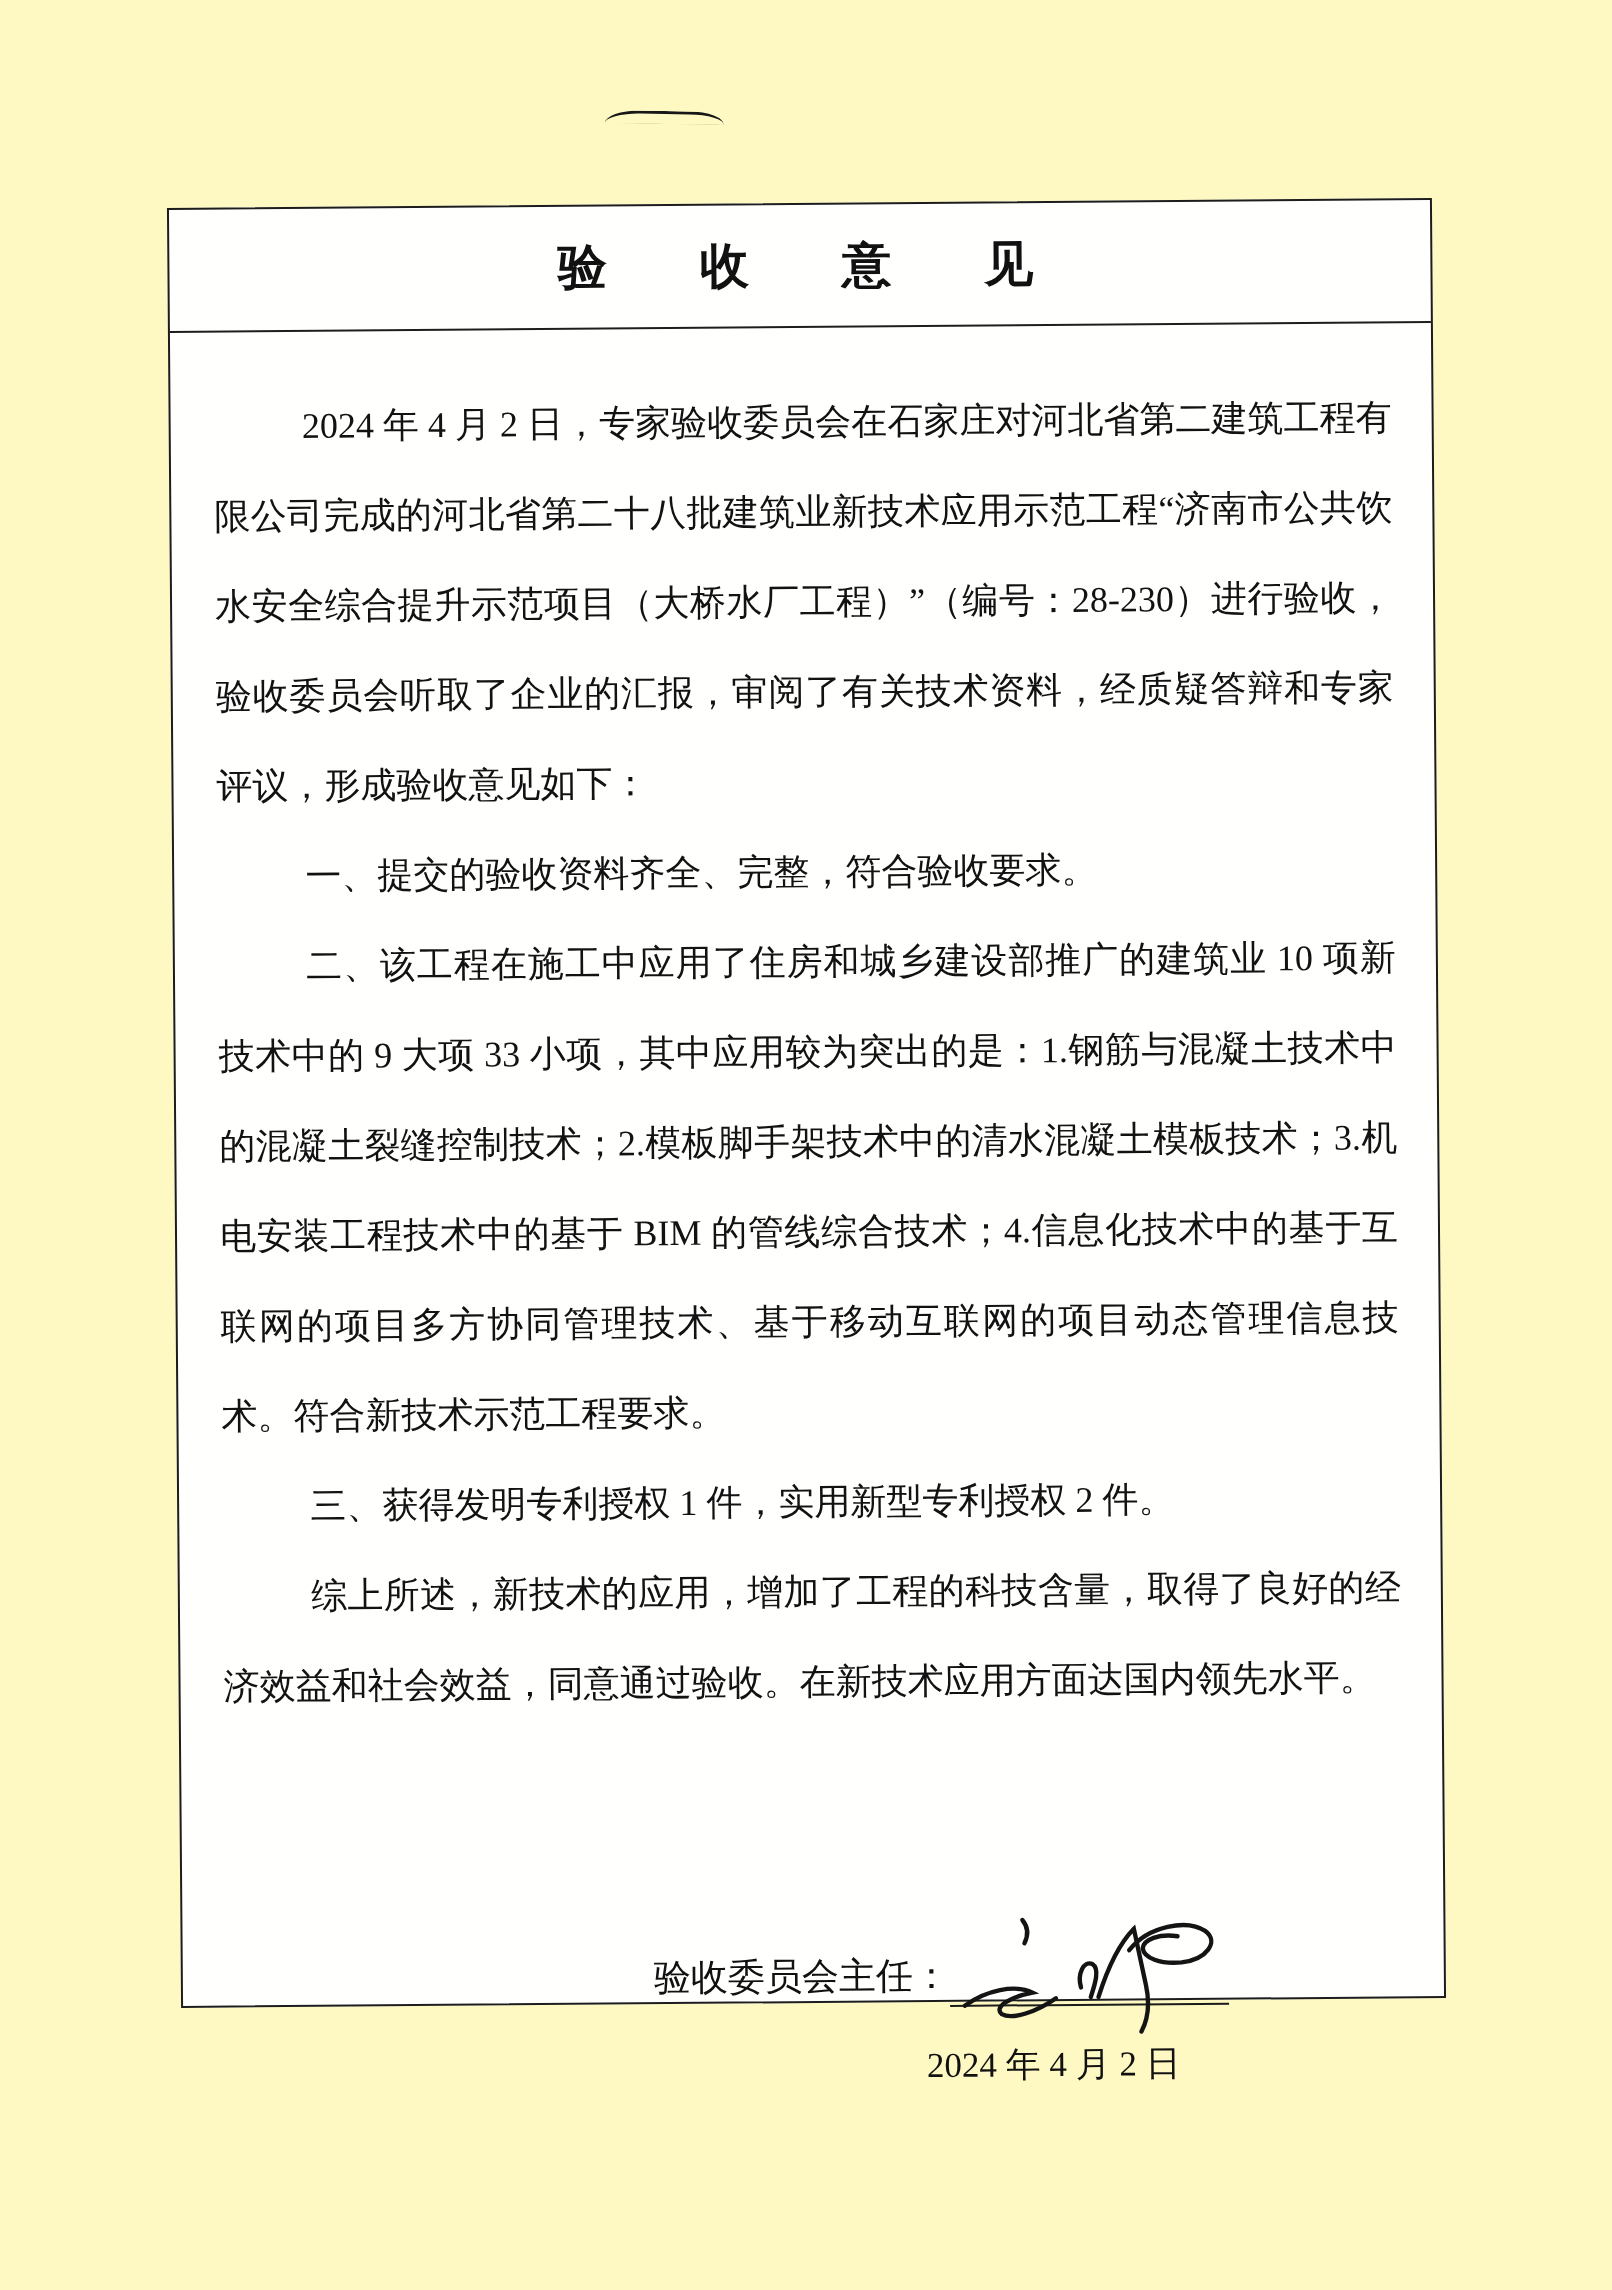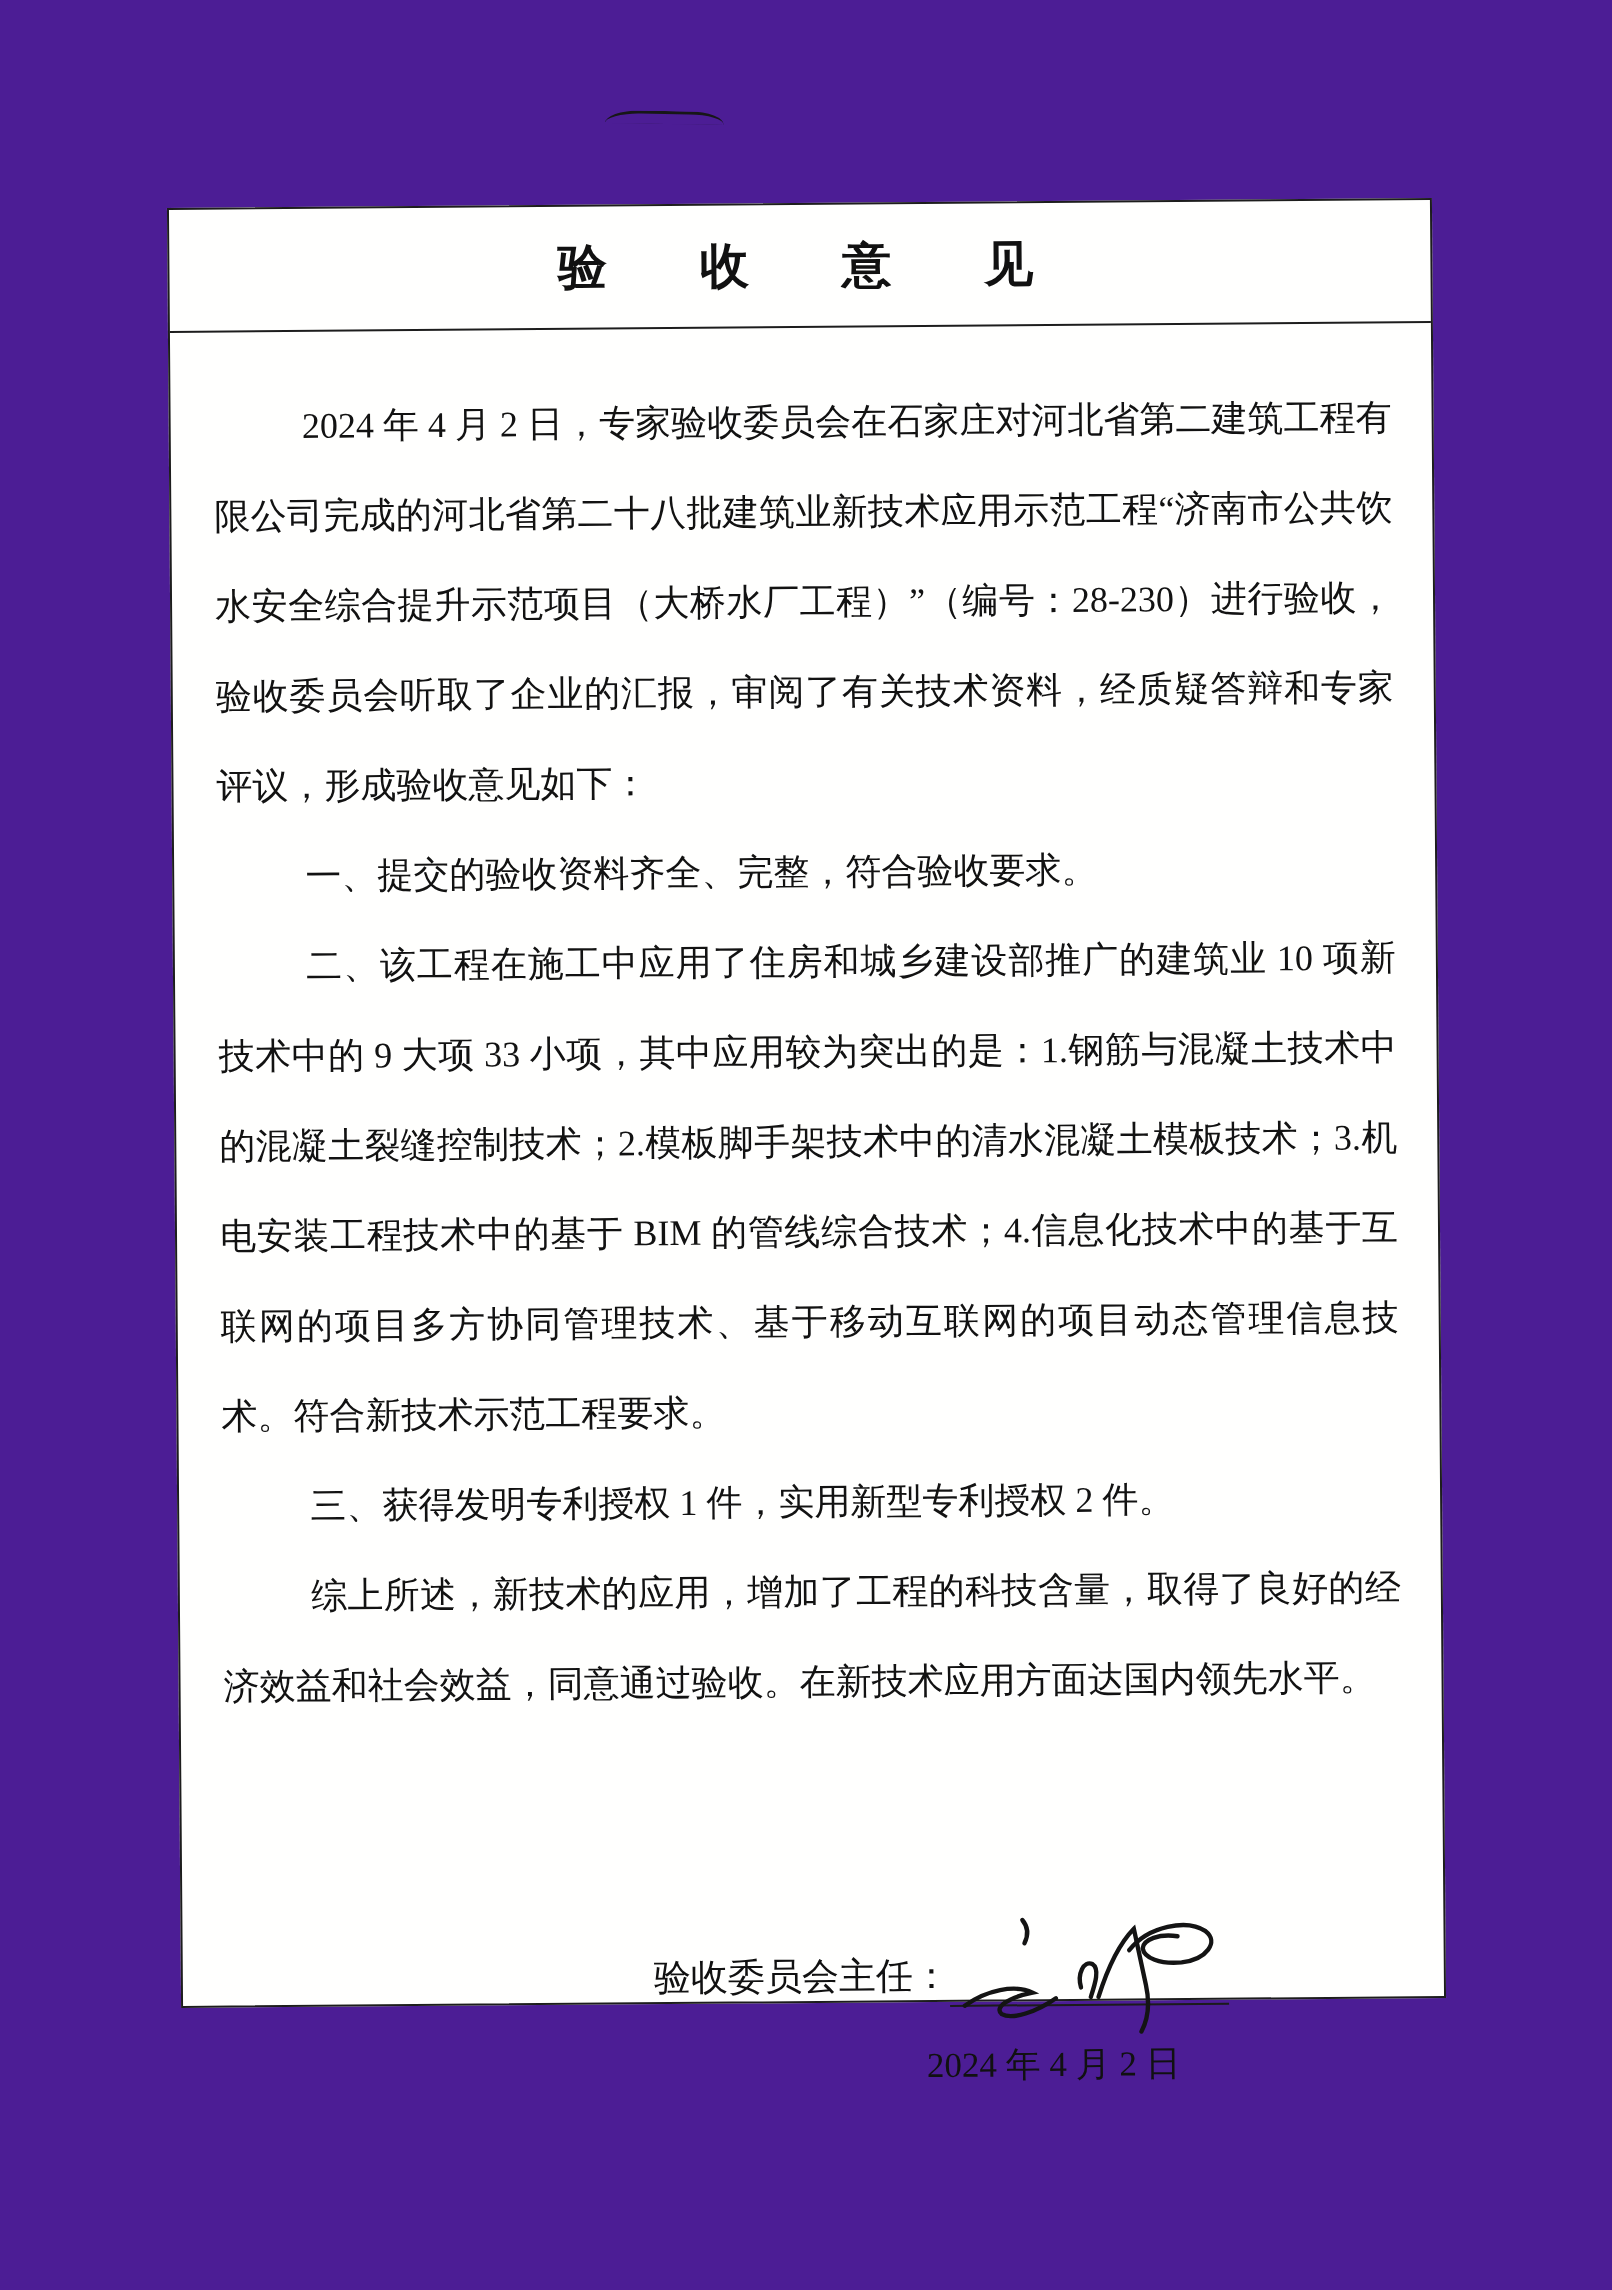--- a/index.html
+++ b/index.html
@@ -1,21 +1,21 @@
 <!DOCTYPE html>
 <html style="font-size:15px"><head>
 <meta charset="utf-8">
 <style>
   * { margin: 0; padding: 0; box-sizing: border-box; }
   html, body { background: #ffffff; }
   .page {
     position: relative;
     width: 1612px;
     height: 2290px;
-    background: #4c1d95;
+    background: #fef9c3;
     font-family: "Liberation Serif", "DejaVu Serif", serif;
     color: #161616;
     overflow: hidden;
   }
   
   .scan-mark {
     position: absolute;
     left: 605px;
     top: 111px;
     width: 119px;

